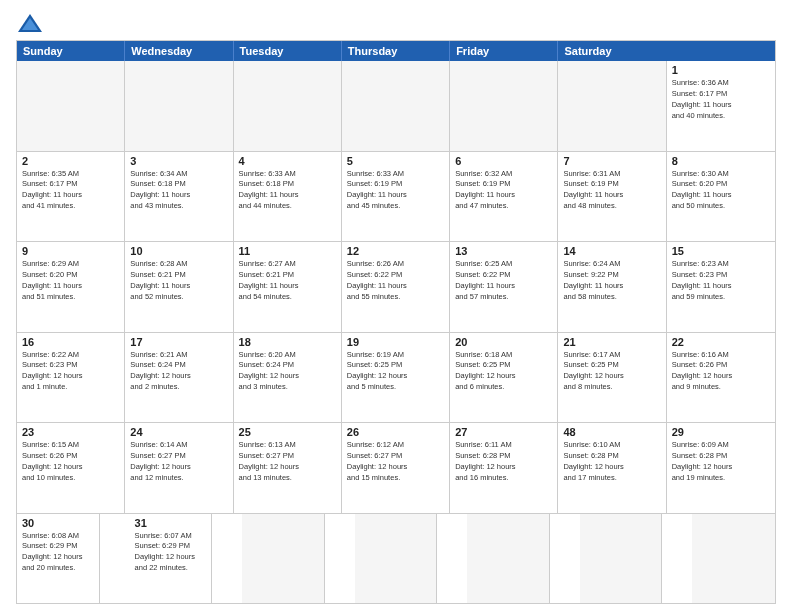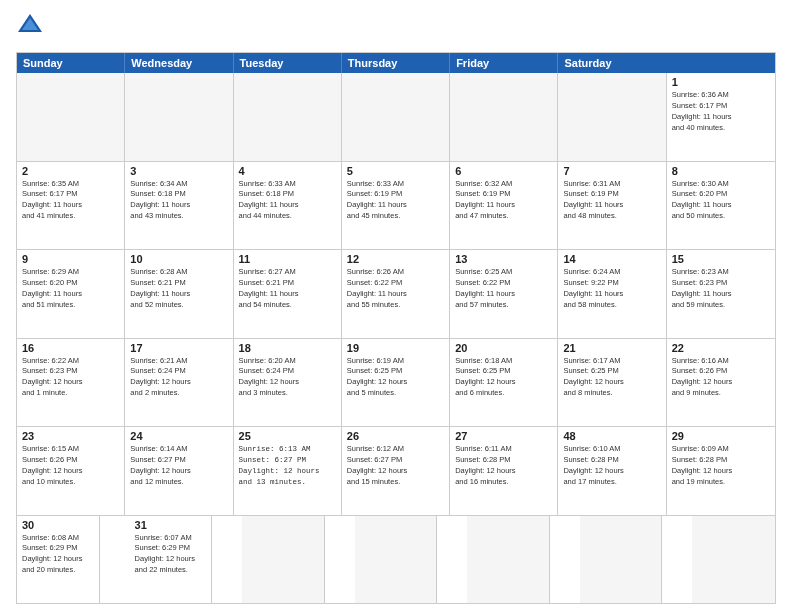--- a/index.html
+++ b/index.html
@@ -48,21 +48,20 @@
     }
     .location-title {
       font-size: 15px;
       color: #444;
     }
     .calendar {
       flex: 1;
       border: 1px solid #ccc;
       display: flex;
       flex-direction: column;
-      margin-top: 12px;
     }
     .cal-header-row {
       display: grid;
       grid-template-columns: repeat(7, 1fr);
       background: #2060b0;
     }
     .cal-header-cell {
       color: #fff;
       font-size: 11px;
       font-weight: bold;
@@ -314,21 +313,21 @@
           </div>
           <div class="cal-cell">
             <span class="day-num">24</span>
             <div class="cell-info" style="white-space: pre-line;">Sunrise: 6:14 AM
 Sunset: 6:27 PM
 Daylight: 12 hours
 and 12 minutes.</div>
           </div>
           <div class="cal-cell">
             <span class="day-num">25</span>
-            <div class="cell-info" style="white-space: pre-line; font-family: Liberation Mono, monospace;">Sunrise: 6:13 AM
+            <div class="cell-info" style="white-space: pre-line;">Sunrise: 6:13 AM
 Sunset: 6:27 PM
 Daylight: 12 hours
 and 13 minutes.</div>
           </div>
           <div class="cal-cell">
             <span class="day-num">26</span>
             <div class="cell-info" style="white-space: pre-line;">Sunrise: 6:12 AM
 Sunset: 6:27 PM
 Daylight: 12 hours
 and 15 minutes.</div>

